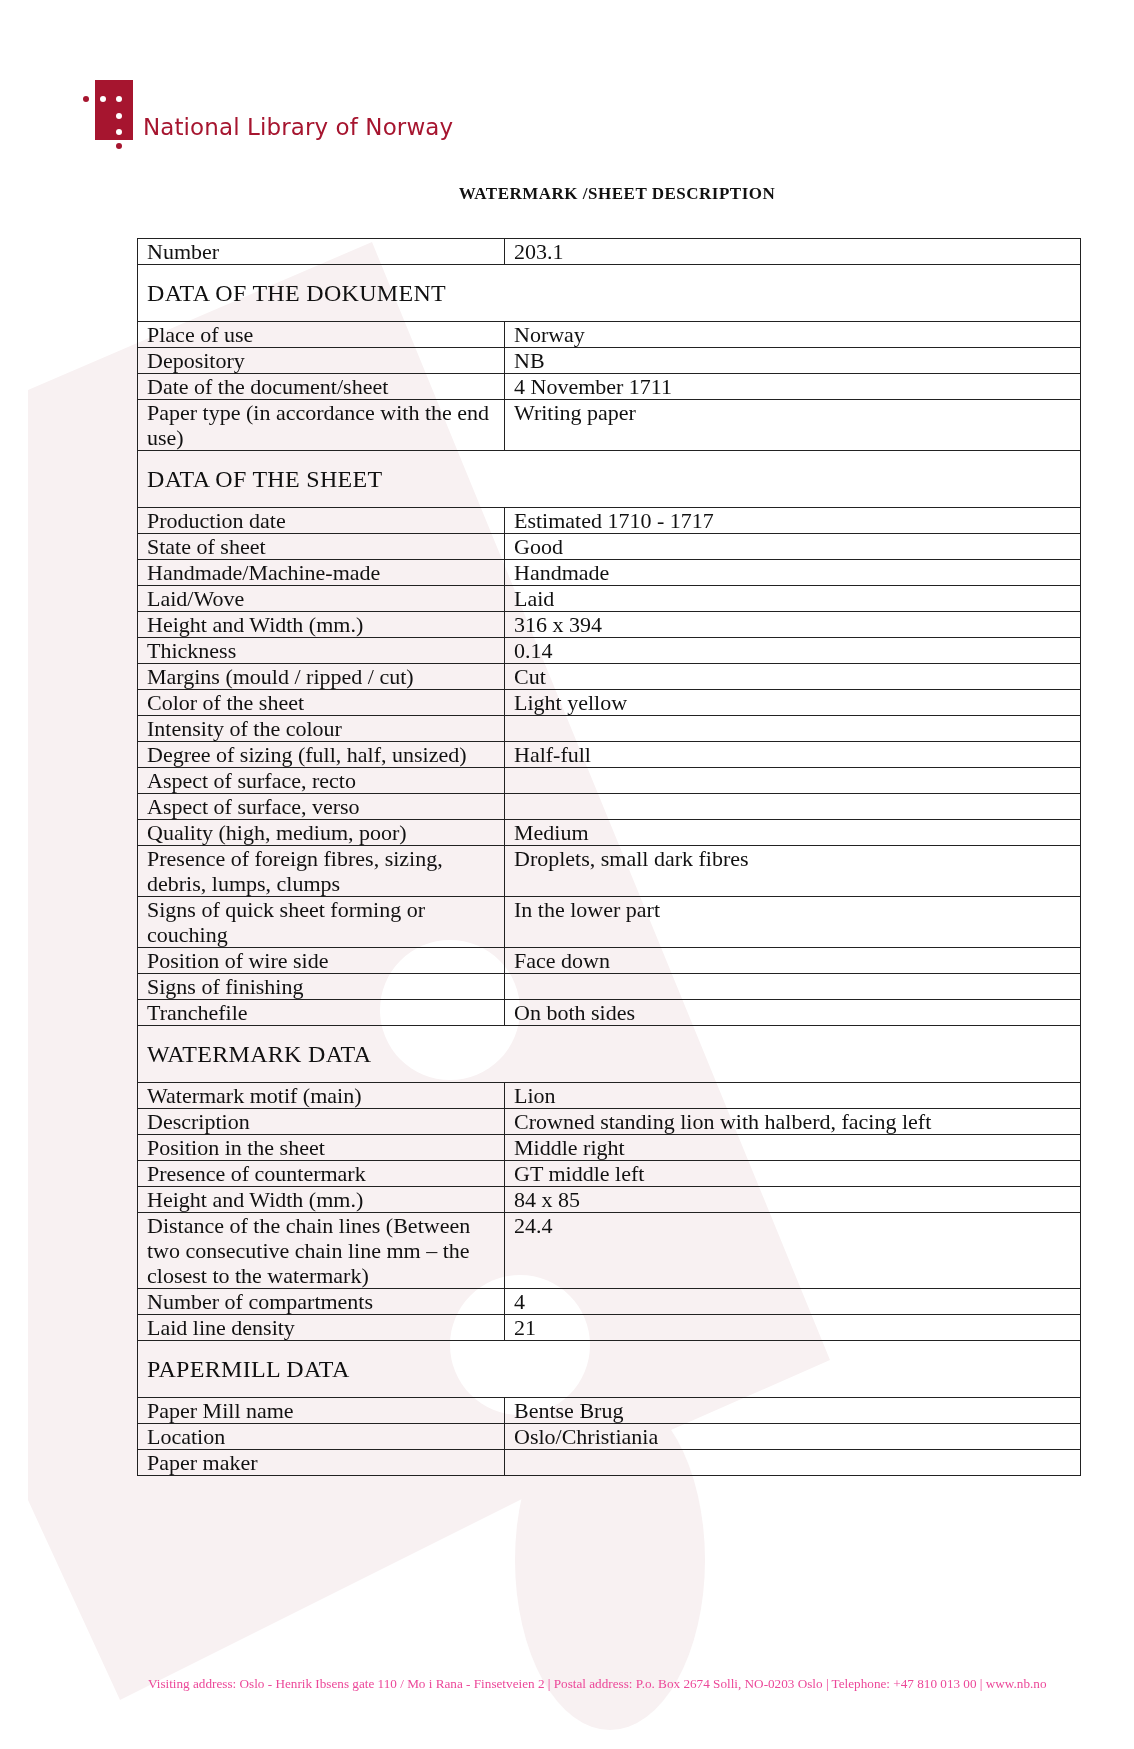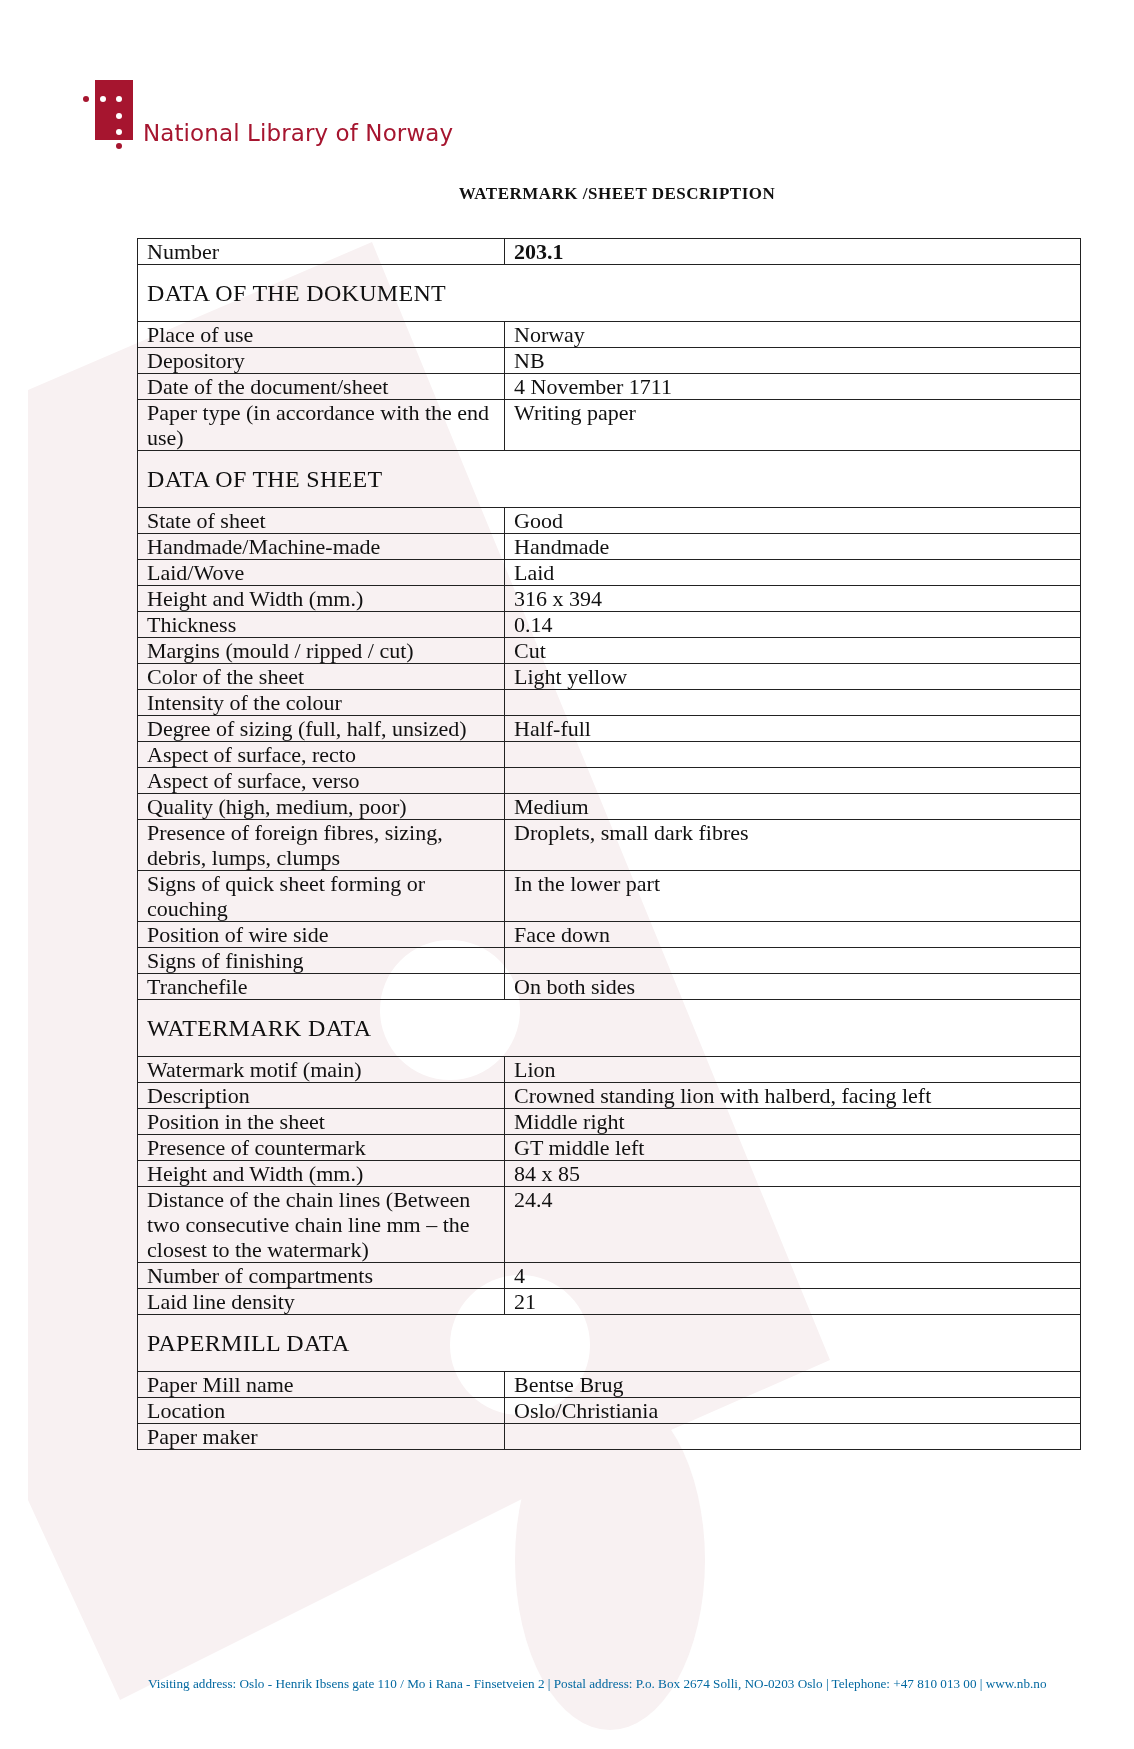--- a/index.html
+++ b/index.html
@@ -7,45 +7,45 @@
     width: 1134px; height: 1749px; position: relative; overflow: hidden;
     background: #ffffff;
     font-family: "DejaVu Serif", "Liberation Serif", serif;
     color: #111;
   }
   .bg-mark { position: absolute; left: 0; top: 0; width: 1134px; height: 1749px; z-index: 0; }
   .logo { position: absolute; left: 80px; top: 76px; z-index: 2; display: flex; align-items: flex-end; }
   .logo svg { display: block; }
   .logo-text {
     font-family: "DejaVu Sans", "Liberation Sans", sans-serif;
-    color: #a6152f; font-size: 23px; margin-left: 7px; margin-bottom: 6px; letter-spacing: 0.1px;
+    color: #a6152f; font-size: 23px; margin-left: 7px; margin-bottom: 12px; letter-spacing: 0.1px;
   }
   .title {
     position: absolute; left: 0; width: 1134px; top: 184px; text-align: center; z-index: 2;
     font-family: "Liberation Serif", "DejaVu Serif", serif;
     font-weight: bold; font-size: 17px; letter-spacing: 0.5px; padding-left: 100px; box-sizing: border-box;
   }
   table.sheet {
     position: absolute; left: 137px; top: 238px; width: 944px; z-index: 2;
     border-collapse: collapse; table-layout: fixed;
     font-family: "Liberation Serif", "DejaVu Serif", serif;
     font-size: 22px; line-height: 25px;
   }
   table.sheet td {
     border: 1.5px solid #222; padding: 0 9px; vertical-align: top;
     background: transparent;
   }
   td.key { width: 348px; }
   tr.std td { height: 25px; }
   tr.num td { height: 25px; font-weight: normal; }
-  tr.num td.val { font-weight: bold; }
+  tr.num td.val { font-weight: normal; }
   tr.section td { height: 56px; font-weight: normal; font-size: 24px; vertical-align: middle; letter-spacing: 0.3px; }
   .footer {
     position: absolute; left: 148px; top: 1676px; z-index: 2;
-    font-family: "Liberation Serif", "DejaVu Serif", serif; font-size: 13.2px; color: #0369a1; white-space: nowrap;
+    font-family: "Liberation Serif", "DejaVu Serif", serif; font-size: 13.2px; color: #ec4899; white-space: nowrap;
   }
 </style>
 </head>
 <body>
 
 <svg class="bg-mark" viewBox="0 0 1134 1749" xmlns="http://www.w3.org/2000/svg">
   <polygon points="28,390 372,242 830,1360 580,1470 120,1700 28,1500" fill="#f8f1f2"></polygon>
   <circle cx="450" cy="1010" r="70" fill="#ffffff"></circle>
   <circle cx="520" cy="1345" r="70" fill="#ffffff"></circle>
   <ellipse cx="610" cy="1560" rx="95" ry="170" fill="#f8f1f2"></ellipse>
@@ -88,20 +88,24 @@
         <td class="val">4 November 1711</td>
       </tr>
       <tr class="std">
         <td class="key">Paper type (in accordance with the end use)</td>
         <td class="val">Writing paper</td>
       </tr>
       <tr class="section">
         <td colspan="2">DATA OF THE SHEET</td>
       </tr>
       <tr class="std">
+        <td class="key">Production date</td>
+        <td class="val">Estimated 1710 - 1717</td>
+      </tr>
+      <tr class="std">
         <td class="key">State of sheet</td>
         <td class="val">Good</td>
       </tr>
       <tr class="std">
         <td class="key">Handmade/Machine-made</td>
         <td class="val">Handmade</td>
       </tr>
       <tr class="std">
         <td class="key">Laid/Wove</td>
         <td class="val">Laid</td>

